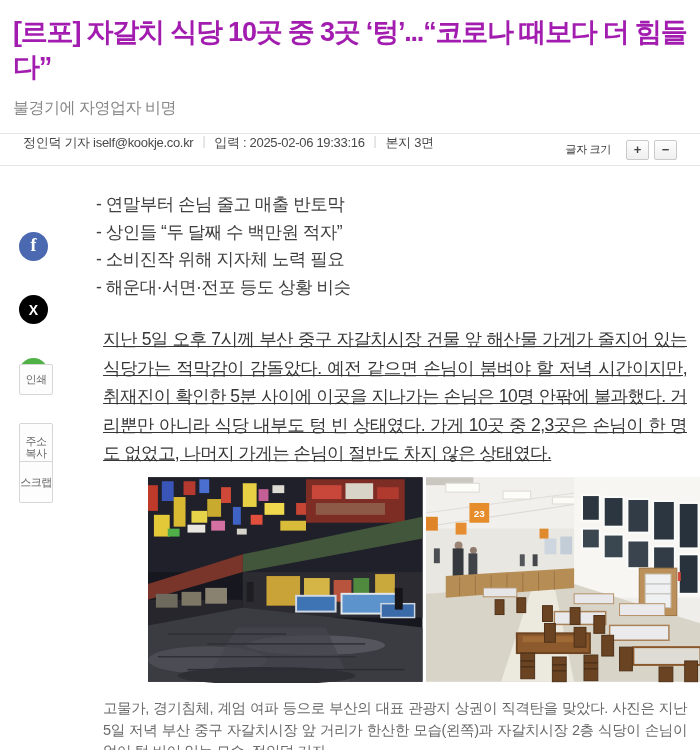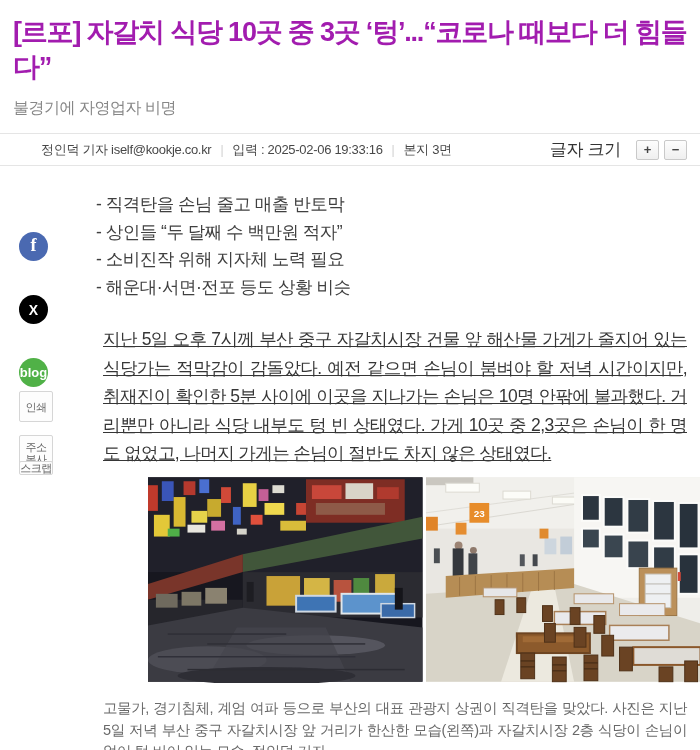--- a/index.html
+++ b/index.html
@@ -8,26 +8,26 @@
     width:700px; height:750px; overflow:hidden; position:relative;
     font-family:"Liberation Sans","DejaVu Sans",sans-serif; color:#363636;
   }
   .headline {
     margin:15px 13px 0 13px; font-size:27px; line-height:35px;
     font-weight:700; color:#a21caf; letter-spacing:-1.2px;
   }
   .subtitle { margin:13px 13px 0 13px; font-size:16px; color:#878787; letter-spacing:-0.5px; }
   .divider { border:none; border-top:1px solid #e5e5e5; margin-top:14px; }
   .byline-row {
-    height:31px; display:flex; align-items:center; padding:0 13px;
-    font-size:13px; color:#484848; letter-spacing:-0.3px;margin-left:28px;
+    height:31px; display:flex; padding:0 23px;
+    font-size:13px; color:#484848; letter-spacing:-0.3px;
   }
   .byline-sep { color:#cfcfcf; margin:0 9px; font-size:12px; }
   .fontsize-box { margin-left:auto; display:flex; align-items:center; }
-  .fontsize-label { font-size:17px; color:#333; margin-right:10px; }
+  .fontsize-label { font-size:11px; color:#333; margin-right:10px; }
   .fs-btn {
     width:23px; height:20px; margin-left:5px; border:1px solid #c9c9c9; border-radius:2px;
     background:linear-gradient(#fdfdfd,#efefef); color:#444; font-size:13px; font-weight:700;
     display:flex; align-items:center; justify-content:center; cursor:pointer;
   }
   .content { position:relative; }
   
   .social-col { position:absolute; left:19px; top:41px; display:flex; flex-direction:column; gap:34px; }
   .circle-icon {
     width:29px; height:29px; border-radius:50%; display:flex; align-items:center; justify-content:center;
@@ -35,23 +35,23 @@
   }
   .fb { font-family:"Liberation Serif","DejaVu Serif",serif; font-weight:700; font-size:18px; padding-bottom:2px; }
   .xx { font-weight:700; font-size:14px; }
   .bl { font-weight:700; font-size:13px; }
   
   .tool-btn {
     position:absolute; left:19px; width:34px; border:1px solid #d6d6d6; border-radius:2px;
     background:#fdfdfd; color:#666; font-size:11px; line-height:12px; text-align:center;
     display:flex; align-items:center; justify-content:center; cursor:pointer; letter-spacing:-0.5px;
   }
-  .tool-print { top:200px; height:31px; }
-  .tool-copy  { top:244px; height:35px; }
-  .tool-scrap { top:270px; height:14px; }
+  .tool-print { top:173px; height:31px;font-family:Liberation Mono, monospace; }
+  .tool-copy  { top:232px; height:48px; }
+  .tool-scrap { top:270px; height:42px; }
   
   .summary-list {
     list-style:none; margin:25px 13px 0 96px; font-size:17.5px; line-height:27.6px;
     color:#404040; letter-spacing:-0.5px;
   }
   
   .article-body {
     margin:24px 13px 0 103px; font-size:17.5px; line-height:28.4px; color:#363636;
     text-align:justify; word-break:break-all; letter-spacing:-0.6px;text-decoration:underline;
   }
@@ -99,21 +99,21 @@
     </div>
   </div>
 
   <button class="tool-btn tool-print">인쇄</button>
   <button class="tool-btn tool-copy">
     <span><span>주소</span><br><span>복사</span></span>
   </button>
   <button class="tool-btn tool-scrap">스크랩</button>
 
   <ul class="summary-list">
-    <li>- 직격탄을 손님 줄고 매출 반토막</li>
+    <li>- 연말부터 손님 줄고 매출 반토막</li>
     <li>- 상인들 “두 달째 수 백만원 적자”</li>
     <li>- 소비진작 위해 지자체 노력 필요</li>
     <li>- 해운대·서면·전포 등도 상황 비슷</li>
   </ul>
 
   <p class="article-body">지난 5일 오후 7시께 부산 중구 자갈치시장 건물 앞 해산물 가게가 줄지어 있는 식당가는 적막감이 감돌았다. 예전 같으면 손님이 붐벼야 할 저녁 시간이지만, 취재진이 확인한 5분 사이에 이곳을 지나가는 손님은 10명 안팎에 불과했다. 거리뿐만 아니라 식당 내부도 텅 빈 상태였다. 가게 10곳 중 2,3곳은 손님이 한 명도 없었고, 나머지 가게는 손님이 절반도 차지 않은 상태였다.</p>
 
   <div class="photo-row">
 
     <svg width="278" height="207" viewBox="0 0 278 207">

